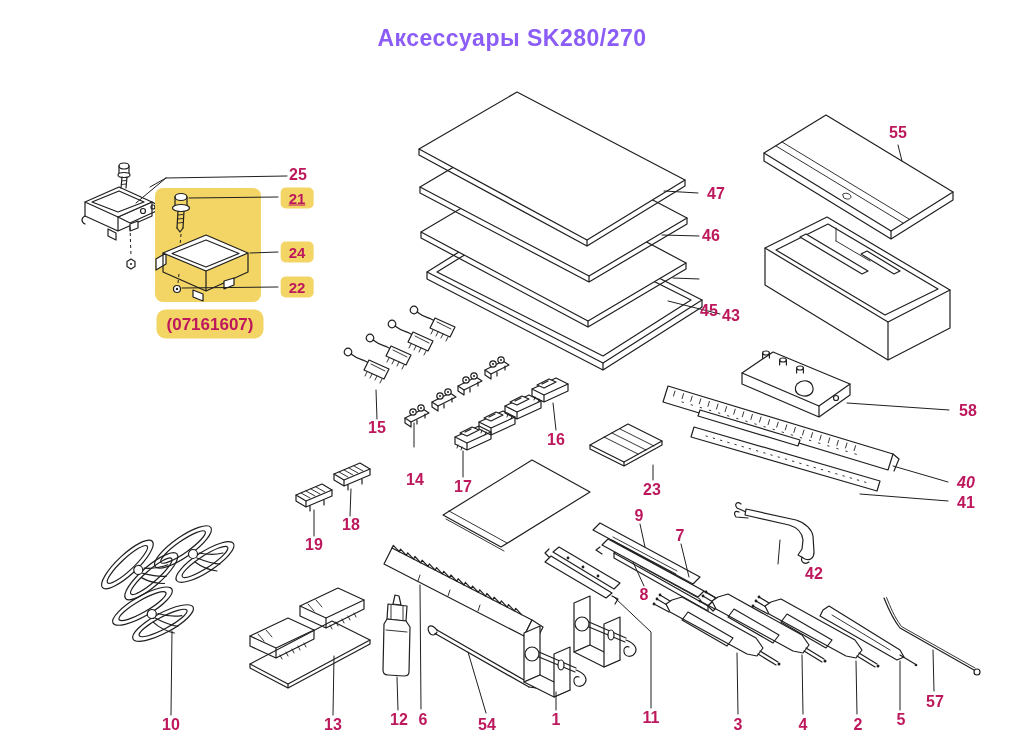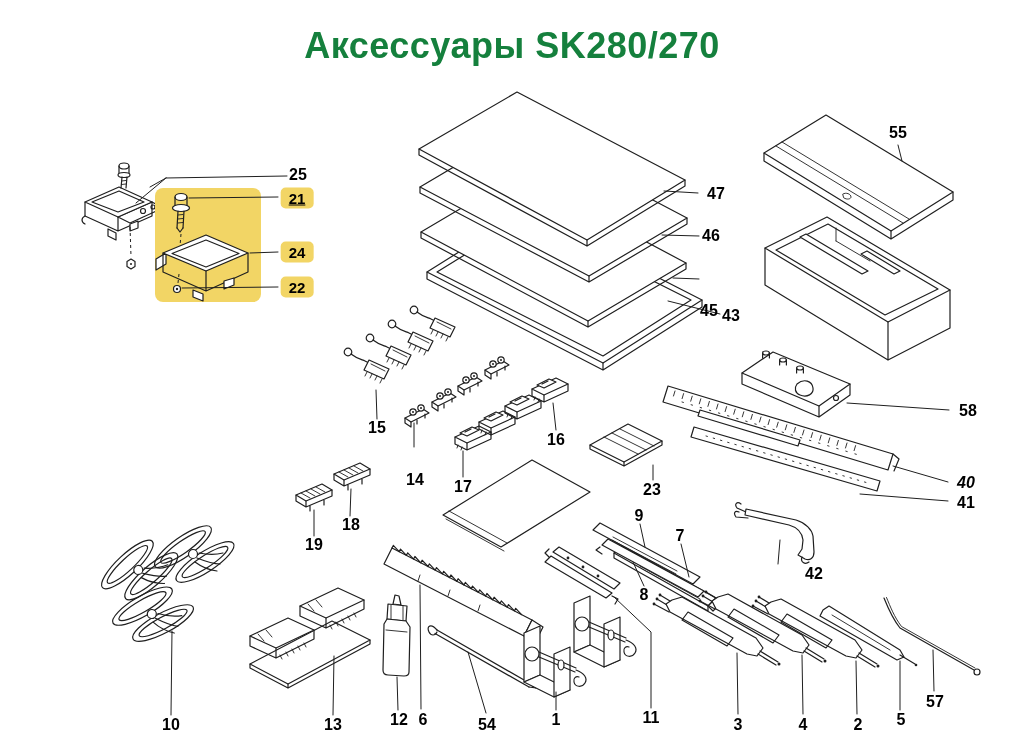--- a/index.html
+++ b/index.html
@@ -1,23 +1,23 @@
 <!DOCTYPE html>
 <html style="--hl: #F2D565; --ink: #1f1f1f;"><head>
 <meta charset="utf-8">
 <style>
   :root { --hl:#F2D565; --ink:#1f1f1f; }
   html,body{margin:0;padding:0;background:#e8e8e8;}
   .stage{position:relative;width:1024px;height:755px;background:#ffffff;overflow:hidden;
          font-family:"Liberation Sans",sans-serif;}
   .title{position:absolute;left:0;right:0;top:25px;text-align:center;
-         font-size:36px;font-weight:bold;color:#15803d;letter-spacing:.5px;}
+         font-size:23px;font-weight:bold;color:#8b5cf6;letter-spacing:.5px;}
   .labels{position:absolute;inset:0;}
   .label{position:absolute;transform:translate(-50%,-50%);font-weight:bold;font-size:16px;
-         color:#000000;white-space:nowrap;line-height:1;}
+         color:#be185d;white-space:nowrap;line-height:1;}
   .pill{background:var(--hl);border-radius:5px;padding:3px 8px;font-size:15px;}
   .wide{border-radius:9px;padding:6px 10px;font-size:17px;}
   svg{position:absolute;left:0;top:0;}
   .w{fill:#fff;stroke:var(--ink);stroke-width:1.2;stroke-linejoin:round;stroke-linecap:round;}
   .n{fill:none;stroke:var(--ink);stroke-width:1.2;stroke-linejoin:round;stroke-linecap:round;}
   .t{fill:none;stroke:var(--ink);stroke-width:.9;stroke-linecap:round;}
   .d{fill:none;stroke:var(--ink);stroke-width:1;stroke-dasharray:3,3;}
   .k{fill:var(--ink);stroke:none;}
   .hlr{fill:var(--hl);stroke:none;}
   .ld{fill:none;stroke:var(--ink);stroke-width:1;stroke-linecap:round;}
@@ -364,20 +364,21 @@
       <path d="M933,650 L934,691"></path>
     </g>
   </svg>
 
   <div class="title">Аксессуары SK280/270</div>
   <div class="labels">
       <div class="label" style="left: 298px; top: 175px; text-align: center;">25</div>
       <div class="label pill" style="left: 297px; top: 198px; text-decoration: underline;">21</div>
       <div class="label pill" style="left: 297px; top: 252px;">24</div>
       <div class="label pill" style="left: 297px; top: 287px;">22</div>
+      <div class="label pill wide" style="left: 210px; top: 324px;">(07161607)</div>
       <div class="label" style="left: 716px; top: 194px;">47</div>
       <div class="label" style="left: 711px; top: 236px;">46</div>
       <div class="label" style="left: 709px; top: 279px; margin-top: 32px;">45</div>
       <div class="label" style="left: 731px; top: 316px;">43</div>
       <div class="label" style="left: 898px; top: 133px;">55</div>
       <div class="label" style="left: 968px; top: 411px;">58</div>
       <div class="label" style="left: 966px; top: 483px; font-style: italic;">40</div>
       <div class="label" style="left: 966px; top: 503px;">41</div>
       <div class="label" style="left: 377px; top: 428px;">15</div>
       <div class="label" style="left: 415px; top: 480px;">14</div>

